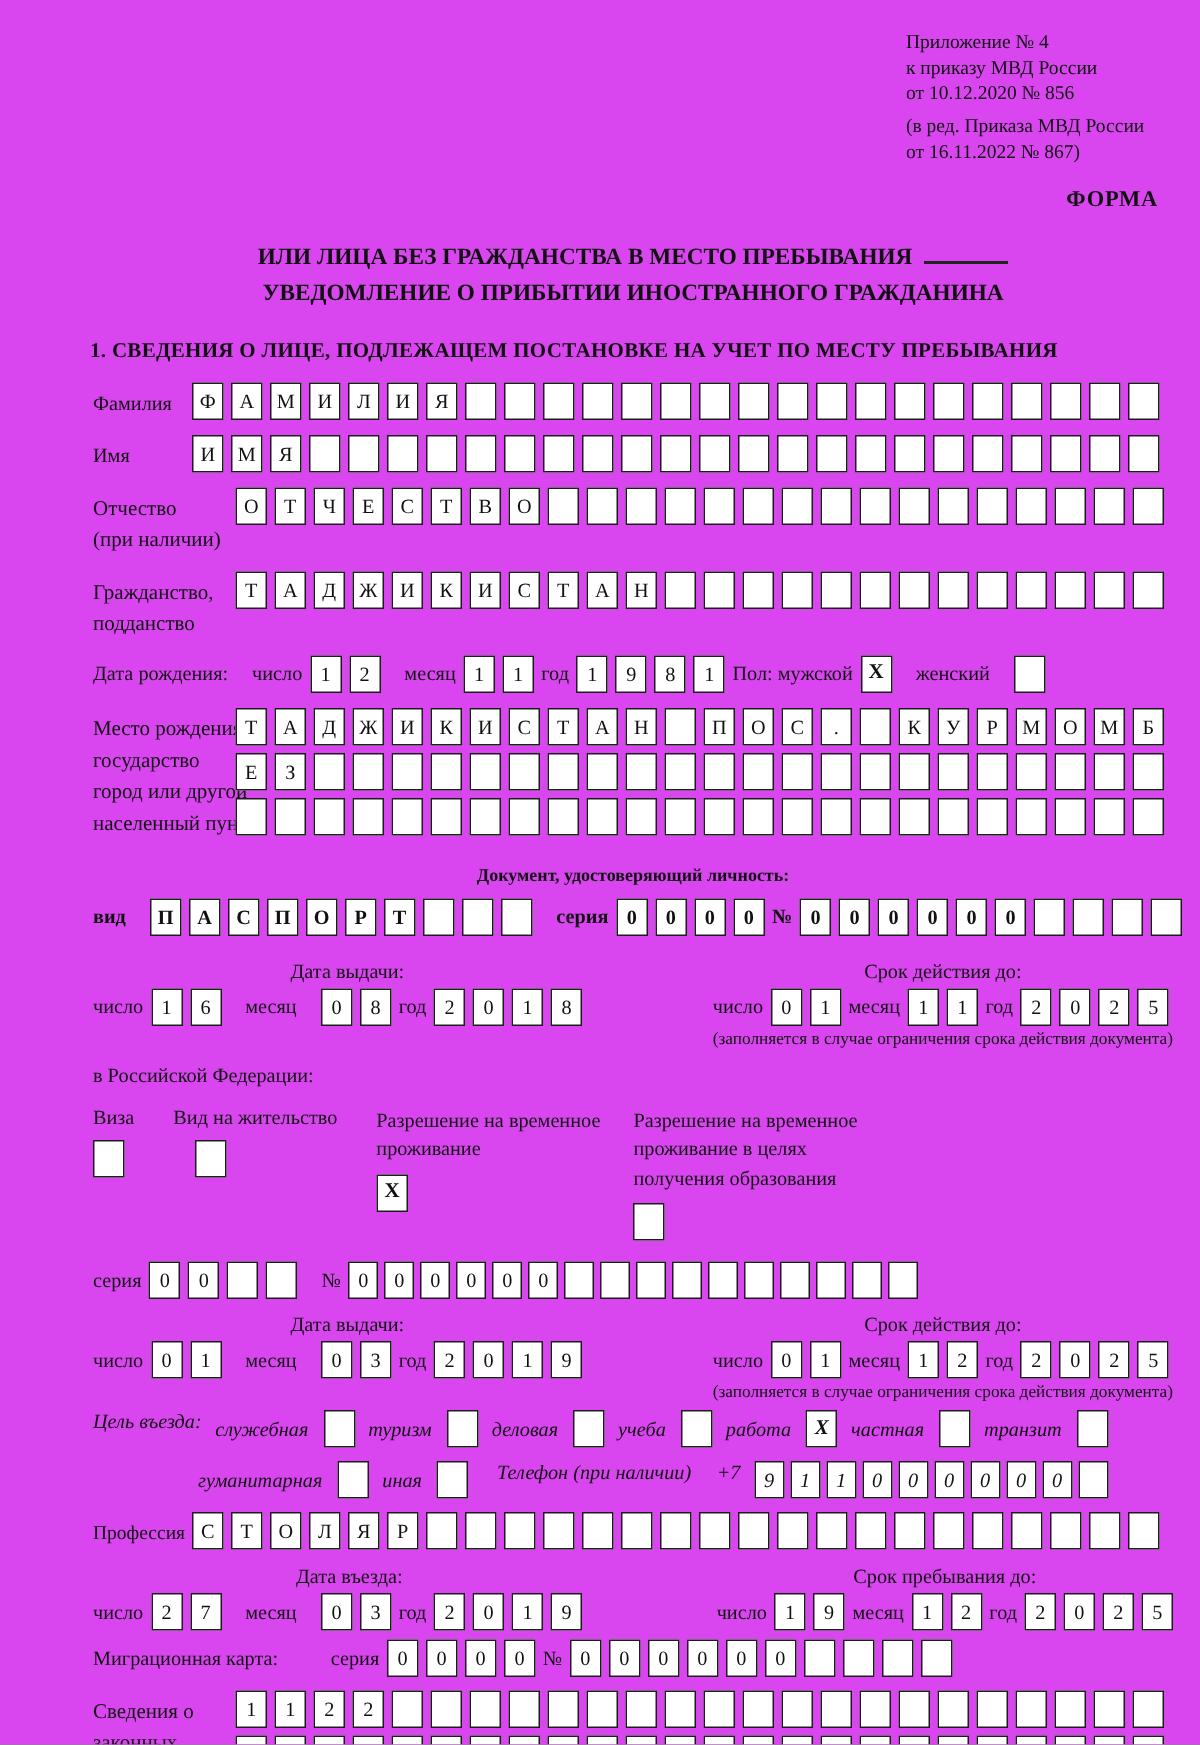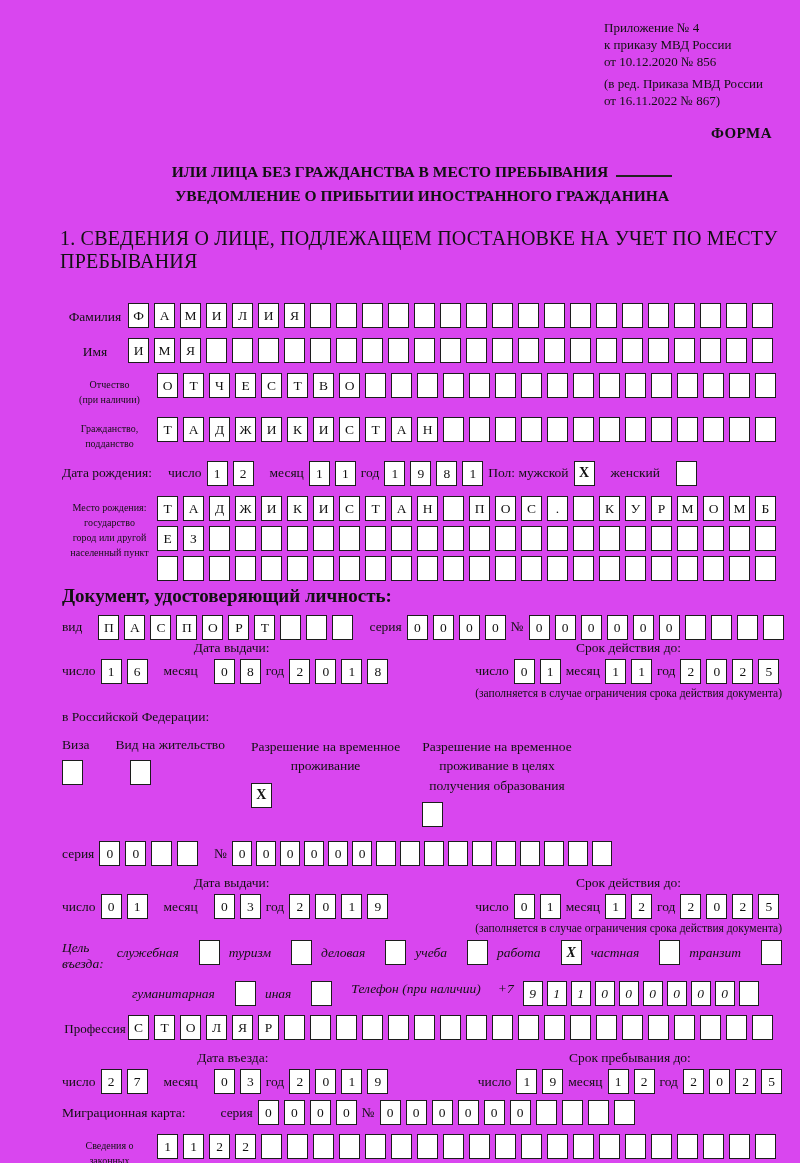--- a/index.html
+++ b/index.html
@@ -6,47 +6,47 @@
   .page{
     width:800px;height:1163px;margin:0 auto;background:#d946ef;color:#111;
     font-family:"Liberation Serif","DejaVu Serif",serif;
     box-sizing:border-box;padding:20px 18px 0 62px;overflow:hidden;position:relative;
   }
   .annex{width:178px;margin-left:auto;font-size:13px;line-height:1.3;}
   .annex .grp2{margin-top:5px;}
   .form-label{text-align:right;margin:16px 10px 0 0;font-weight:bold;font-size:15px;letter-spacing:.5px;}
   .title{margin-top:18px;text-align:center;font-weight:bold;font-size:15.5px;line-height:1.5;}
   .u-line{display:inline-block;width:56px;border-bottom:2px solid #222;margin-left:8px;vertical-align:baseline;}
-  .sec-heading{margin:20px 0 30px -2px;font-weight:normal;font-size:20px;letter-spacing:.2px;}
+  .sec-heading{margin:20px 0 12px -2px;font-weight:bold;font-size:14px;letter-spacing:.2px;}
   .frow{display:flex;align-items:flex-start;margin-bottom:10px;}
-  .flabel{flex:none;font-size:13.5px;line-height:1.5;padding-top:4px;text-align:center;}
+  .flabel{flex:none;font-size:13.5px;line-height:1.5;padding-top:4px;}
   .w66{width:66px;}
-  .w95{width:95px;font-size:10px;white-space:nowrap;}
+  .w95{width:95px;font-size:14px;white-space:nowrap;}
   .boxrow{display:inline-flex;gap:5px;flex:none;}
   .boxrow.tight{gap:4px;}
   .boxrow.tight .cell{width:20px;}
   .cell{box-sizing:border-box;flex:none;width:21px;height:25px;border:1.8px solid #1c1c1c;background:#fff;
         display:inline-flex;align-items:center;justify-content:center;font-size:13.5px;line-height:1;}
   .checkbox{box-sizing:border-box;flex:none;width:21px;height:25px;border:1.8px solid #1c1c1c;background:#fff;
         display:inline-flex;align-items:center;justify-content:center;font-size:14px;font-weight:bold;}
   .stack{display:flex;flex-direction:column;gap:5px;}
-  .center-bold{text-align:left;font-weight:bold;font-size:19px;margin:4px 0 8px 0;}
+  .center-bold{text-align:center;font-weight:bold;font-size:12px;margin:16px 0 8px 0;}
   .dates-row{display:flex;margin-bottom:6px;gap:32px;}
   .dcol-l{width:345px;margin-right:42px;}
   .dcol-r{flex:1;}
   .dtitle{text-align:center;font-size:13.5px;margin-bottom:3px;}
   .dfields{display:flex;align-items:center;gap:5px;font-size:13.5px;}
   .dfields .sp{width:6px;flex:none;}
   .dnote{font-size:11.5px;text-align:center;margin-top:3px;white-space:nowrap;}
   .intro{font-size:13.5px;line-height:1.75;}
   .opt4{display:flex;align-items:flex-start;font-size:13.5px;margin:8px 0 14px 0;}
   .opt4 .pair{display:flex;align-items:flex-start;gap:7px;flex-direction:column;}
-  .opt4 .lines{text-align:center;line-height:1.45;font-family:Liberation Serif, serif;}
+  .opt4 .lines{line-height:1.45;font-family:Liberation Serif, serif;}
   .purpose{display:flex;align-items:flex-start;gap:9px;font-size:13.5px;margin-bottom:9px;flex-wrap:nowrap;font-style:italic;}
-  .purpose .pair{display:flex;align-items:center;gap:20px;}
+  .purpose .pair{display:flex;align-items:center;gap:10px;}
   .repr{display:flex;align-items:flex-start;}
 </style>
 </head>
 <body>
 
 <div class="page">
 
   <div class="annex">
     <div>Приложение № 4</div>
     <div>к приказу МВД России</div>
@@ -305,21 +305,21 @@
           <span class="cell"></span>
           <span class="cell"></span>
           <span class="cell"></span>
           <span class="cell"></span>
         </div>
     </div>
   </div>
 
   <div class="center-bold">Документ, удостоверяющий личность:</div>
 
-  <div class="dfields" style="margin-bottom:0;">
+  <div class="dfields" style="margin-bottom:16px;font-weight:bold;">
     <span>вид</span>
       <span class="sp"></span>
     <span class="boxrow">
         <span class="cell">П</span>
         <span class="cell">А</span>
         <span class="cell">С</span>
         <span class="cell">П</span>
         <span class="cell">О</span>
         <span class="cell">Р</span>
         <span class="cell">Т</span>

